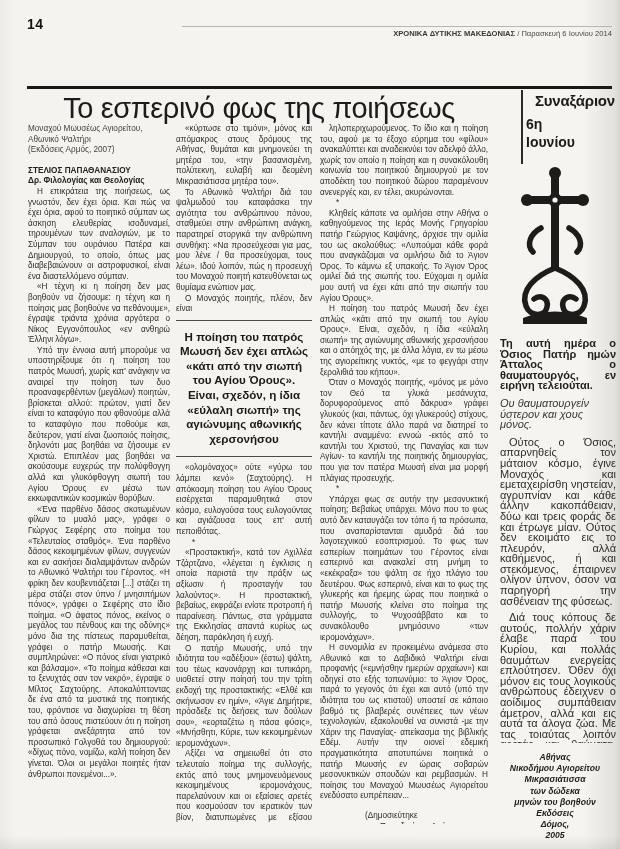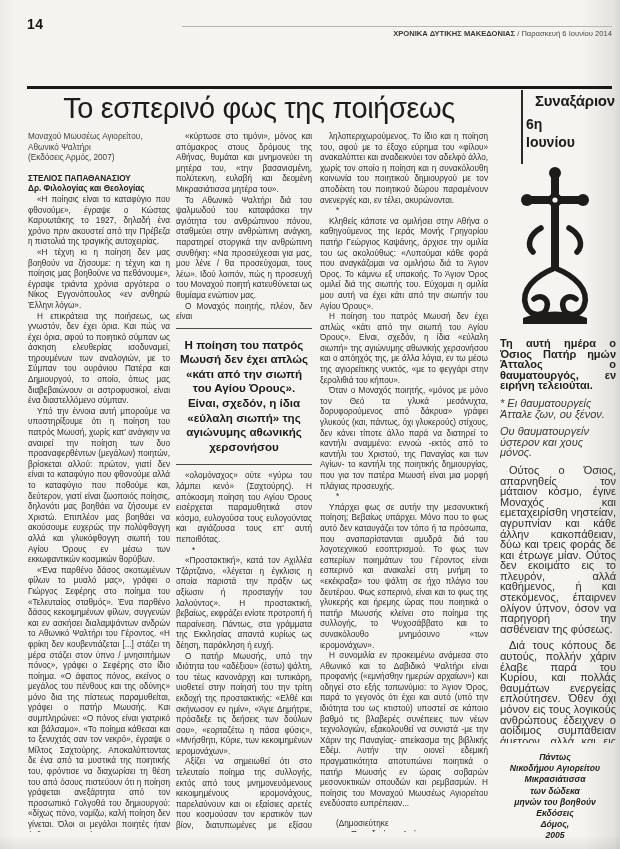--- a/index.html
+++ b/index.html
@@ -15,36 +15,36 @@
   
   .page-number{left:27px;top:16px;font-size:14px;font-weight:bold;color:#151513;letter-spacing:.5px;}
   .header-rule{left:182px;top:26px;width:430px;height:1px;background:#b8b6b1;}
   .masthead{right:8px;top:29px;font-size:7.6px;color:#4a4946;white-space:nowrap;}
   .masthead b{color:#393835;}
   
   .headline-rule{left:27px;top:86px;width:585px;height:3px;background:#191917;}
   .headline{left:28px;top:92px;width:462px;font-size:29px;line-height:32px;color:#1d1c1a;letter-spacing:-.4px;text-align:center;}
   .sidebar-vrule{left:521px;top:90px;width:2px;height:74px;background:#2a2a28;}
   
-  .col{position:absolute;top:132px;height:700px;overflow:hidden;text-align:justify;
+  .col{position:absolute;top:124px;height:700px;overflow:hidden;text-align:justify;
        font-size:8.2px;line-height:10.6px;}
   #col1{left:28px;width:142px;}
   #col2{left:176px;width:136px;}
   #col3{left:320px;width:168px;}
   .col p{margin:0;text-indent:9px;}
   .col p.star{text-indent:16px;text-align:left;}
   .credit-line{text-indent:0 !important;text-align:left !important;color:#43423f;}
   .book-credit{margin-bottom:10px;}
   .author-block{}
   .author-block div{font-weight:bold;color:#23221f;text-align:left;}
   .pullquote{font-weight:bold;font-size:11.6px;line-height:14.6px;text-align:center;text-indent:0;
     color:#1b1a18;border-top:1px solid #4c4b48;border-bottom:1px solid #4c4b48;
     padding:9px 1px 10px;margin:5px 0 6px;}
   .footnote{margin-top:9px;padding-left:16px;}
-  .footnote div{text-align:left;text-indent:0;}
+  .footnote div{text-align:left;text-indent:0;margin-left:29px;}
   
   .sidebar{left:497px;top:92px;width:116px;height:753px;}
   .sidebar-title{font-weight:bold;font-size:15px;color:#1c1b19;margin:0 0 7px 26px;letter-spacing:-.2px;padding-left:12px;}
   .sidebar-date{font-weight:bold;font-size:14px;color:#1c1b19;margin:0 0 2px 29px;}
   .ornament{position:absolute;left:6px;top:70px;width:104px;height:168px;text-align:center;}
   .sidebar-body{position:absolute;left:3px;top:246px;width:116px;height:405px;overflow:hidden;
     font-size:11px;line-height:10.6px;text-align:justify;}
   .sidebar-body .lead{font-weight:bold;text-indent:0;margin-bottom:7px;color:#23221f;}
   .sidebar-body .verse{font-style:italic;text-indent:0;text-align:left;margin-bottom:7px;color:#3a3936;}
   .sidebar-body p{margin:0 0 6px 0;text-indent:9px;}
@@ -71,23 +71,22 @@
     <div class="book-credit">
         <p class="credit-line">Μοναχού Μωυσέως Αγιορείτου,</p>
         <p class="credit-line">Αθωνικό Ψαλτήρι</p>
         <p class="credit-line">(Εκδόσεις Αρμός, 2007)</p>
       </div>
     <div class="author-block">
       <div>ΣΤΕΛΙΟΣ ΠΑΠΑΘΑΝΑΣΙΟΥ</div>
       <div>Δρ. Φιλολογίας και Θεολογίας</div>
     </div>
     <div>
-        <p>«Η ποίησις είναι το καταφύγιο που φθονούμε», έγραψε ο Κώστας Καρυωτάκης το 1927, δηλαδή ένα χρόνο πριν ακουστεί από την Πρέβεζα η πιστολιά της τραγικής αυτοχειρίας.</p>
+        <p>Η επικράτεια της ποιήσεως, ως γνωστόν, δεν έχει όρια. Και πώς να έχει όρια, αφού το ποιητικό σύμπαν ως άσκηση ελευθερίας ισοδυναμεί, τηρουμένων των αναλογιών, με το Σύμπαν του ουράνιου Πατέρα και Δημιουργού, το οποίο, όπως μας διαβεβαιώνουν οι αστροφυσικοί, είναι ένα διαστελλόμενο σύμπαν.</p>
         <p>«Η τέχνη κι η ποίηση δεν μας βοηθούν να ζήσουμε: η τέχνη και η ποίησις μας βοηθούνε να πεθάνουμε», έγραψε τριάντα χρόνια αργότερα ο Νίκος Εγγονόπουλος «εν ανθηρώ Έλληνι λόγω».</p>
-        <p>Η επικράτεια της ποιήσεως, ως γνωστόν, δεν έχει όρια. Και πώς να έχει όρια, αφού το ποιητικό σύμπαν ως άσκηση ελευθερίας ισοδυναμεί, τηρουμένων των αναλογιών, με το Σύμπαν του ουράνιου Πατέρα και Δημιουργού, το οποίο, όπως μας διαβεβαιώνουν οι αστροφυσικοί, είναι ένα διαστελλόμενο σύμπαν.</p>
         <p>Υπό την έννοια αυτή μπορούμε να υποστηρίξουμε ότι η ποίηση του πατρός Μωυσή, χωρίς κατ' ανάγκην να αναιρεί την ποίηση των δυο προαναφερθέντων (μεγάλων) ποιητών, βρίσκεται αλλού: πρώτον, γιατί δεν είναι το καταφύγιο που φθονούμε αλλά το καταφύγιο που ποθούμε και, δεύτερον, γιατί είναι ζωοποιός ποίησις, δηλονότι μας βοηθάει να ζήσουμε εν Χριστώ. Επιπλέον μας βοηθάει να ακούσουμε ευχερώς την πολύφθογγη αλλά και γλυκόφθογγη σιωπή του Αγίου Όρους εν μέσω των εκκωφαντικών κοσμικών θορύβων.</p>
         <p>«Ένα παρθένο δάσος σκοτωμένων φίλων το μυαλό μας», γράφει ο Γιώργος Σεφέρης στο ποίημα του «Τελευταίος σταθμός». Ένα παρθένο δάσος κεκοιμημένων φίλων, συγγενών και εν ασκήσει διαλαμψάντων ανδρών το Αθωνικό Ψαλτήρι του Γέροντος. «Η φρίκη δεν κουβεντιάζεται [...] στάζει τη μέρα στάζει στον ύπνο / μνησιπήμων πόνος», γράφει ο Σεφέρης στο ίδιο ποίημα. «Ο άφατος πόνος, εκείνος ο μεγάλος του πένθους και της οδύνης» μόνο δια της πίστεως παραμυθείται, γράφει ο πατήρ Μωυσής. Και συμπληρώνει: «Ο πόνος είναι γιατρικό και βάλσαμο». «Το ποίημα κάθεσαι και το ξενυχτάς σαν τον νεκρό», έγραψε ο Μίλτος Σαχτούρης. Αποκαλύπτοντας δε ένα από τα μυστικά της ποιητικής του, φρόντισε να διαχωρίσει τη θέση του από όσους πιστεύουν ότι η ποίηση γράφεται ανεξάρτητα από τον προσωπικό Γολγοθά του δημιουργού: «δίχως πόνο, νομίζω, καλή ποίηση δεν γίνεται. Όλοι οι μεγάλοι ποιητές ήταν άνθρωποι πονεμένοι...».</p>
       </div>
   </div>
 
   <div id="col2" class="col">
     <div>
         <p>«κύρτωσε στο τιμόνι», μόνος και απόμακρος στους δρόμους της Αθήνας, θυμάται και μνημονεύει τη μητέρα του, «την βασανισμένη, πολύτεκνη, ευλαβή και δεομένη Μικρασιάτισσα μητέρα του».</p>
         <p>Το Αθωνικό Ψαλτήρι διά του ψαλμωδού του καταφάσκει την αγιότητα του ανθρώπινου πόνου, σταθμεύει στην ανθρώπινη ανάγκη, παρατηρεί στοργικά την ανθρώπινη συνθήκη: «Να προσεύχεσαι για μας, μου λένε / θα προσεύχομαι, τους λέω». Ιδού λοιπόν, πώς η προσευχή του Μοναχού ποιητή κατευθύνεται ως θυμίαμα ενώπιον μας.</p>
         <p>Ο Μοναχός ποιητής, πλέον, δεν είναι</p>
@@ -142,32 +141,31 @@
           <path d="M64 66 C 75 72, 79 83, 72 90"></path>
           <path d="M50 60 L50 106"></path>
         </g>
         <path d="M18 156 Q 50 143 82 156 L 82 162 L 18 162 Z" fill="#1d1c1a"></path>
       </svg>
     </div>
 
     <div class="sidebar-body">
       <p class="lead">Τη αυτή ημέρα ο Όσιος Πατήρ ημών Άτταλος ο θαυματουργός, εν ειρήνη τελειούται.</p>
       <div>
-          <p class="verse">* Ει θαυματουργείς Άτταλε ζων, ου ξένον.</p>
           <p class="verse">Ου θαυματουργείν ύστερον και χους μόνος.</p>
         </div>
       <div>
           <p>Ούτος ο Όσιος, απαρνηθείς τον μάταιον κόσμο, έγινε Μοναχός και εμεταχειρίσθη νηστείαν, αγρυπνίαν και κάθε άλλην κακοπάθειαν, δύω και τρεις φοράς δε και έτρωγε μίαν. Ούτος δεν εκοιμάτο εις το πλευρόν, αλλά καθήμενος, ή και στεκόμενος, έπαιρνεν ολίγον ύπνον, όσον να παρηγορή την ασθένειαν της φύσεως.</p>
           <p>Διά τους κόπους δε αυτούς, πολλήν χάριν έλαβε παρά του Κυρίου, και πολλάς θαυμάτων ενεργείας επλούτησεν. Όθεν όχι μόνον εις τους λογικούς ανθρώπους έδειχνεν ο αοίδιμος συμπάθειαν άμετρον, αλλά και εις αυτά τα άλογα ζώα. Με τας τοιαύτας λοιπόν αρετάς και θαύματα, διεπέρασε την ζωήν του.</p>
           <p>Όταν δε έμελλε να τελευτήση, επαρακίνησε τους εκεί ευρεθέντας να δώσουν αυτώ τον τελευταίον εν Χριστώ ασπασμόν, και ούτω παρέδωκε την ψυχήν του εις χείρας Θεού.</p>
         </div>
     </div>
 
     <div class="sidebar-credit">
-        <div>Πάντως</div>
+        <div>Αθήνας</div>
         <div>Νικοδήμου Αγιορείτου</div>
         <div>Μικρασιάτισσα</div>
         <div>των δώδεκα</div>
         <div>μηνών του βοηθούν</div>
         <div>Εκδόσεις</div>
         <div>Δόμος,</div>
         <div>2005</div>
       </div>
   </div>
 

